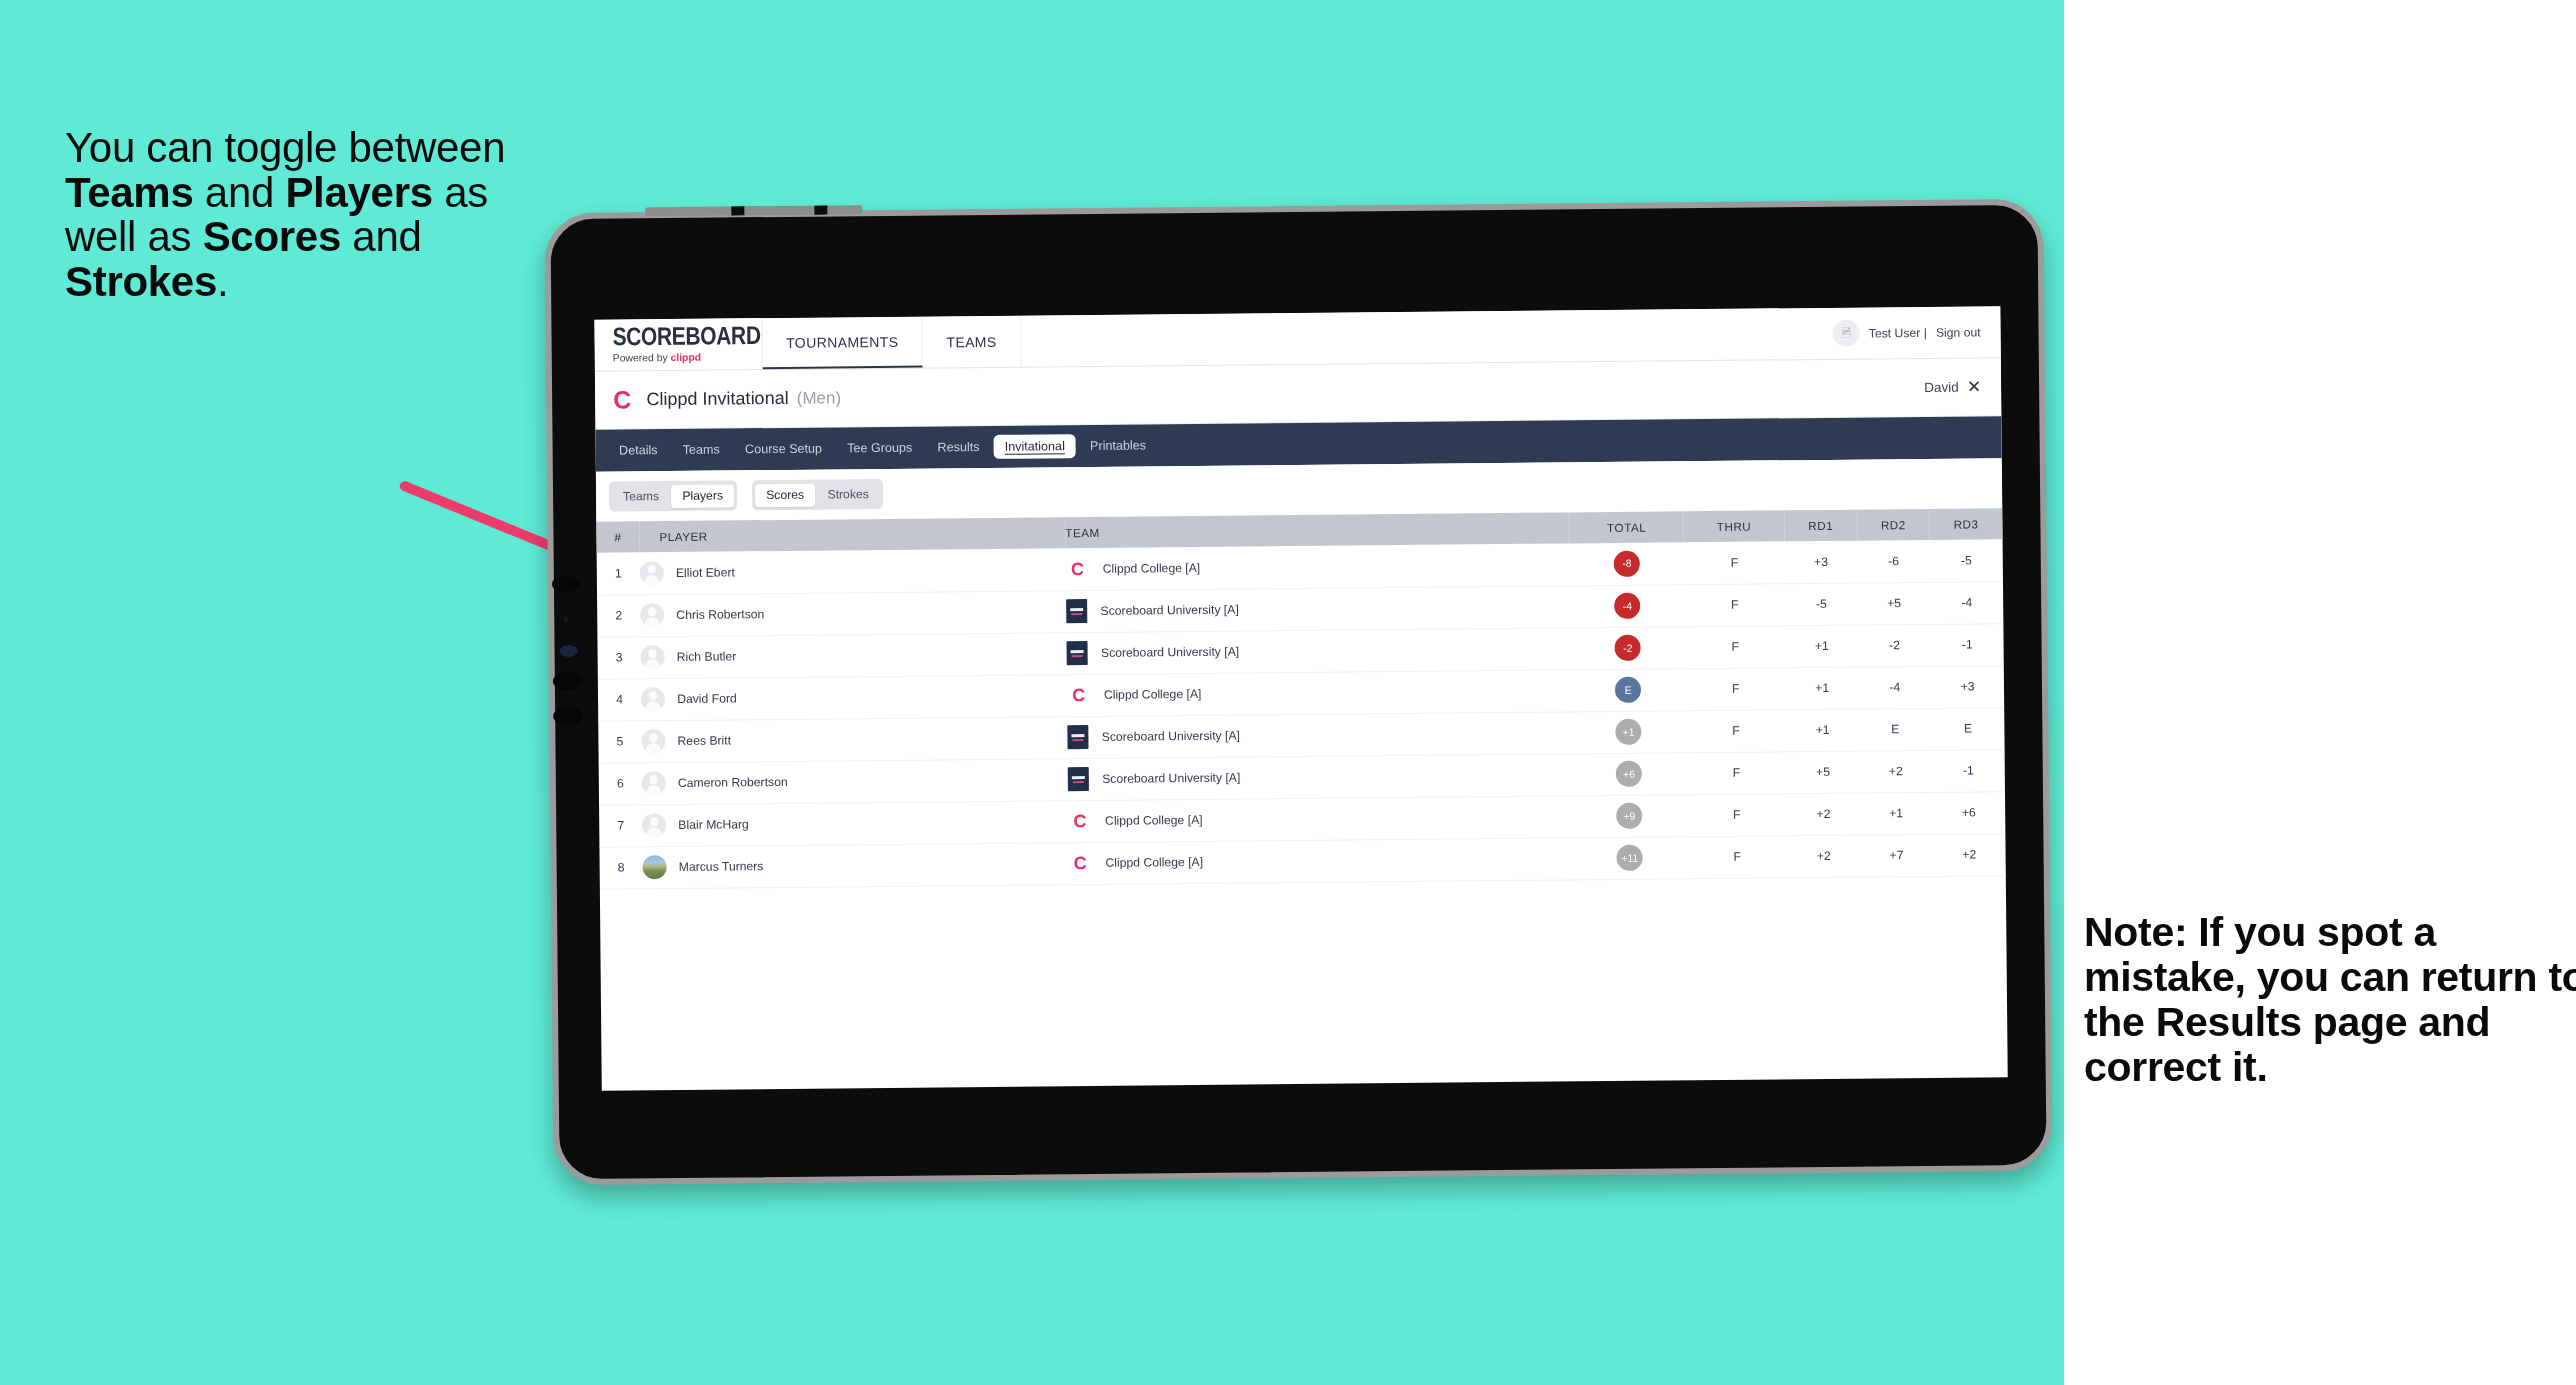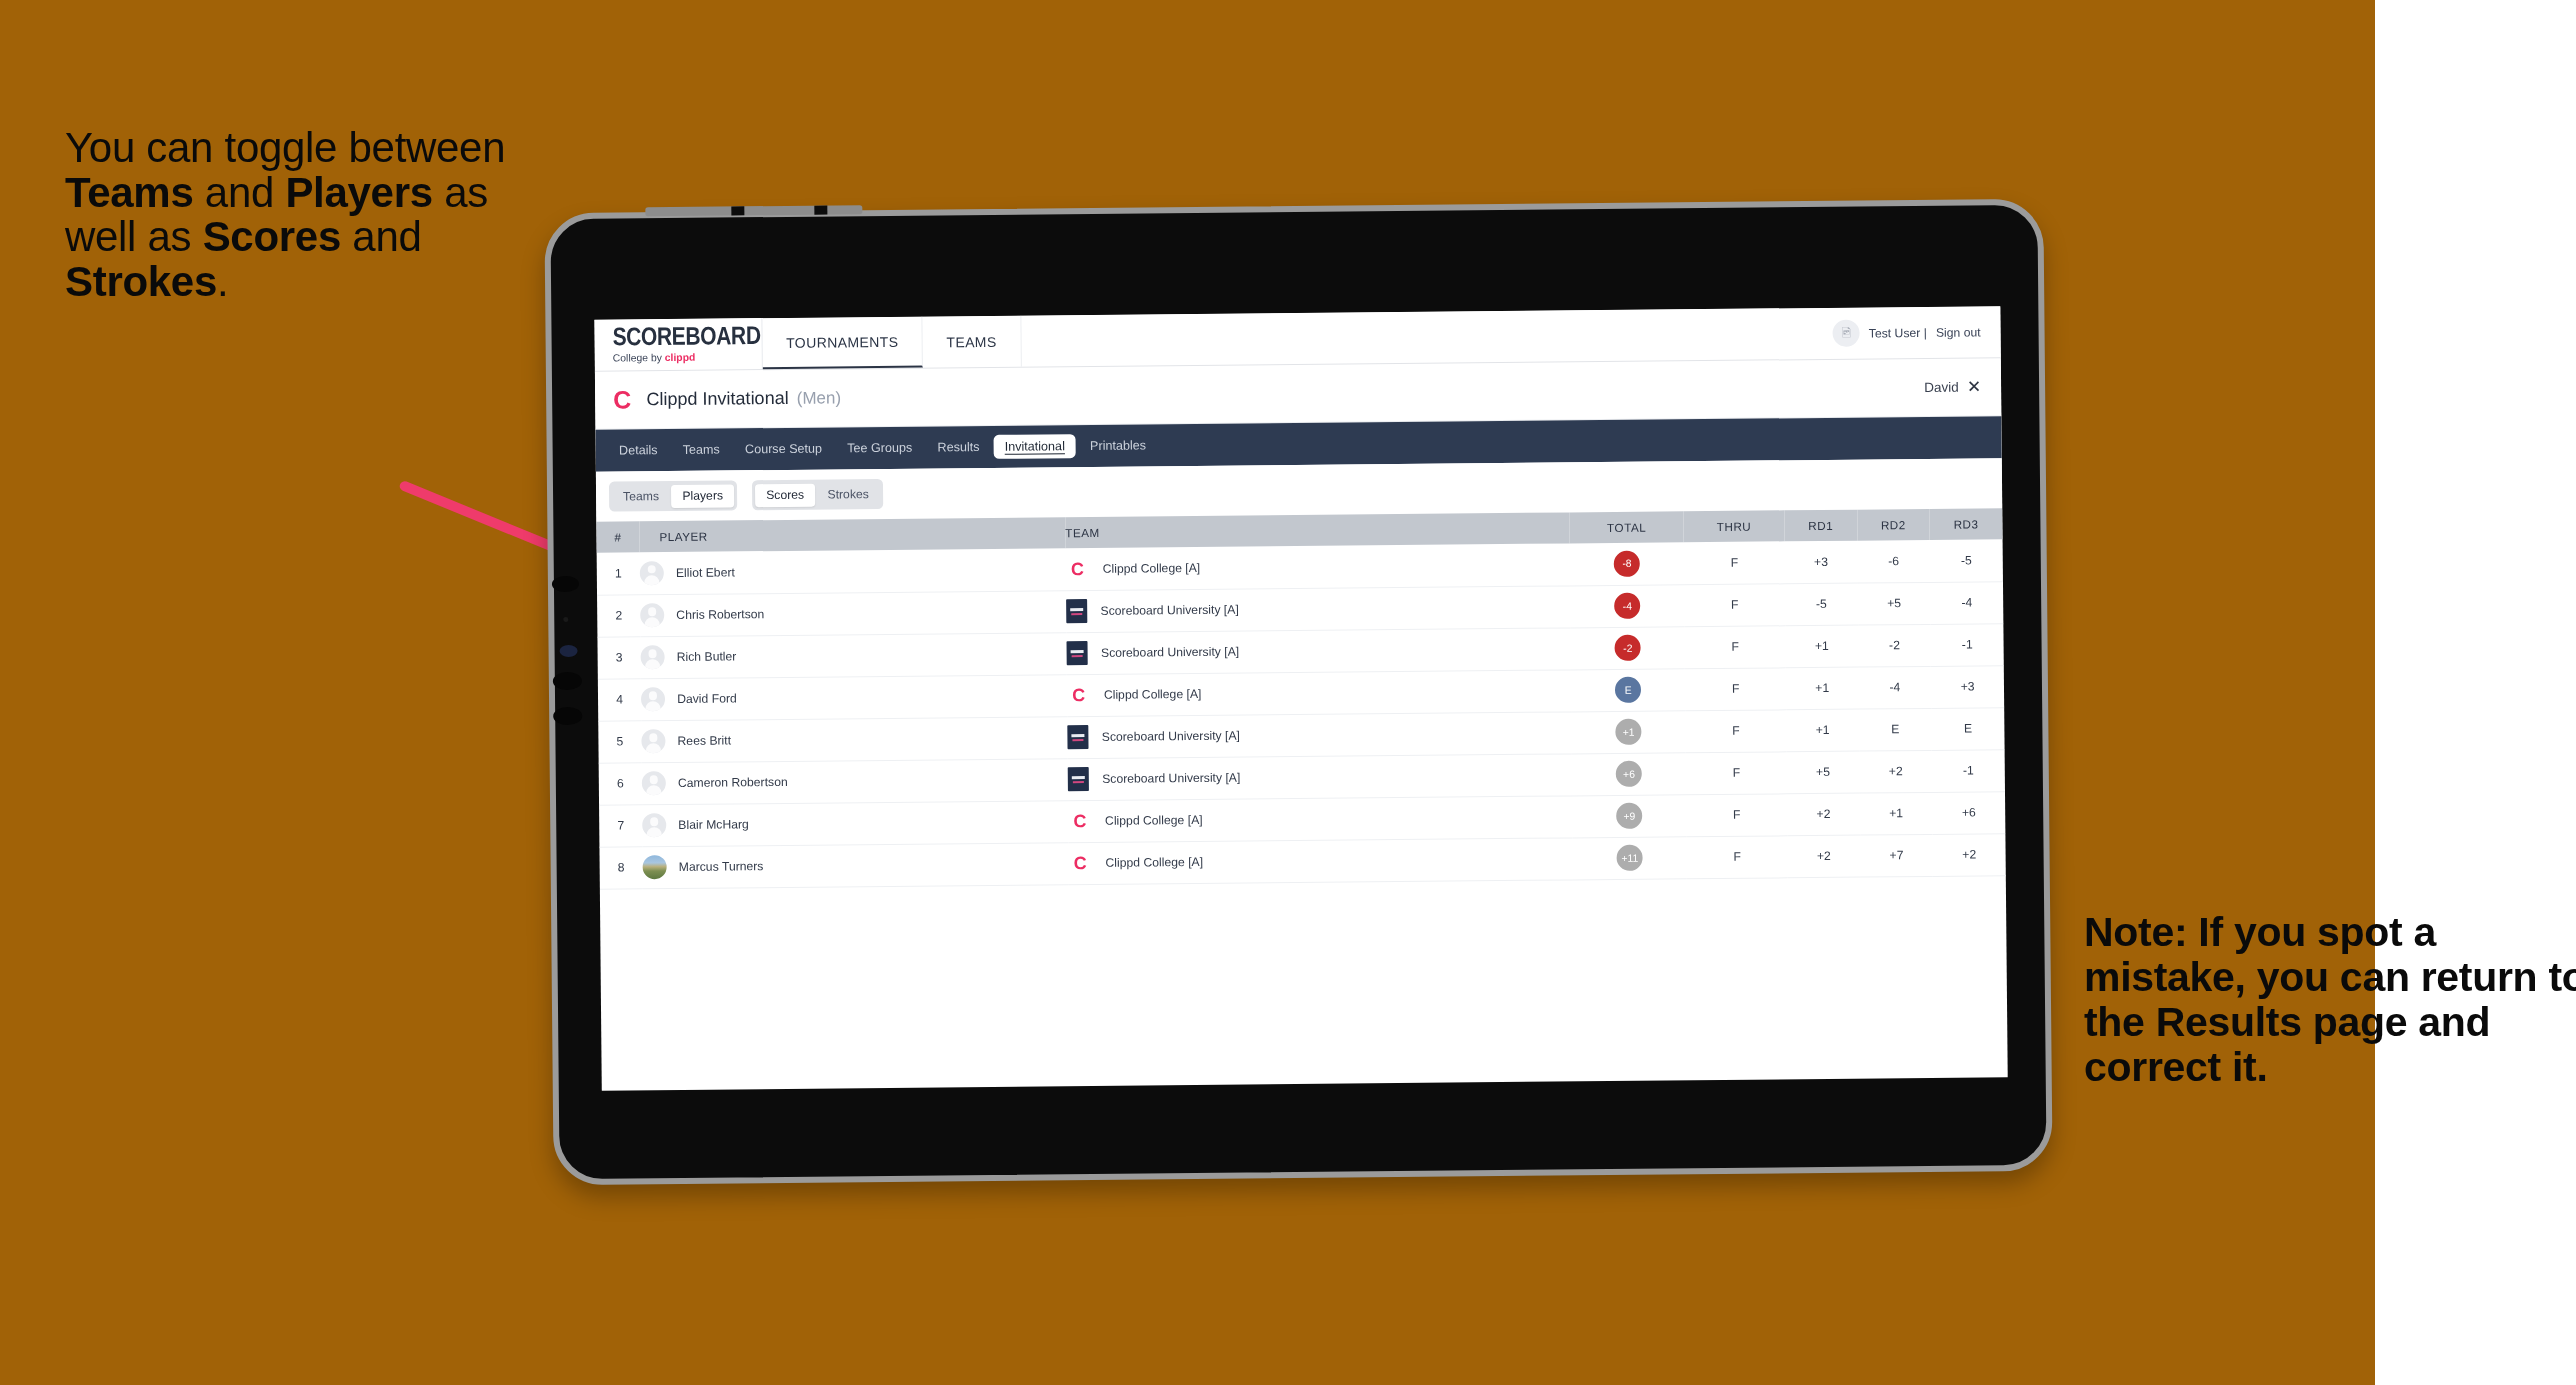--- a/index.html
+++ b/index.html
@@ -3,21 +3,21 @@
 <meta charset="utf-8">
 <style>
   * { box-sizing: border-box; margin: 0; padding: 0; }
   html, body {
     width: 2576px;
     height: 1386px;
     background: #ffffff;
     font-family: "Liberation Sans", sans-serif;
     overflow: hidden;
   }
-  .page { position: relative; width: 2375px; height: 1386px; background: #a16207; }
+  .page { position: relative; width: 2064px; height: 1386px; background: #5eead4; }
 
   
   .anno-left {
     position: absolute;
     left: 65px; top: 126px;
     width: 470px;
     font-size: 42px;
     line-height: 1.06;
     color: #0a0a0a;
     font-family: "Liberation Sans", sans-serif;
@@ -257,21 +257,21 @@
     <div class="sidebtn sb2"></div>
     <div class="sidebtn sb3"></div>
     <div class="sidebtn sb4"></div>
     <div class="sidebtn sb5"></div>
 
     <div class="screen">
 
       <div class="topnav">
         <div class="brand">
           <div class="brand-top">SCOREBOARD</div>
-          <div class="brand-sub"><span>College by </span><i>clippd</i></div>
+          <div class="brand-sub"><span>Powered by </span><i>clippd</i></div>
         </div>
         <div class="navtab active">TOURNAMENTS</div>
         <div class="navtab">TEAMS</div>
         <div class="nav-right">
           <div class="avatar-circle">🖻</div>
           <span>Test User |</span>
           <span class="signout">Sign out</span>
         </div>
       </div>
 

